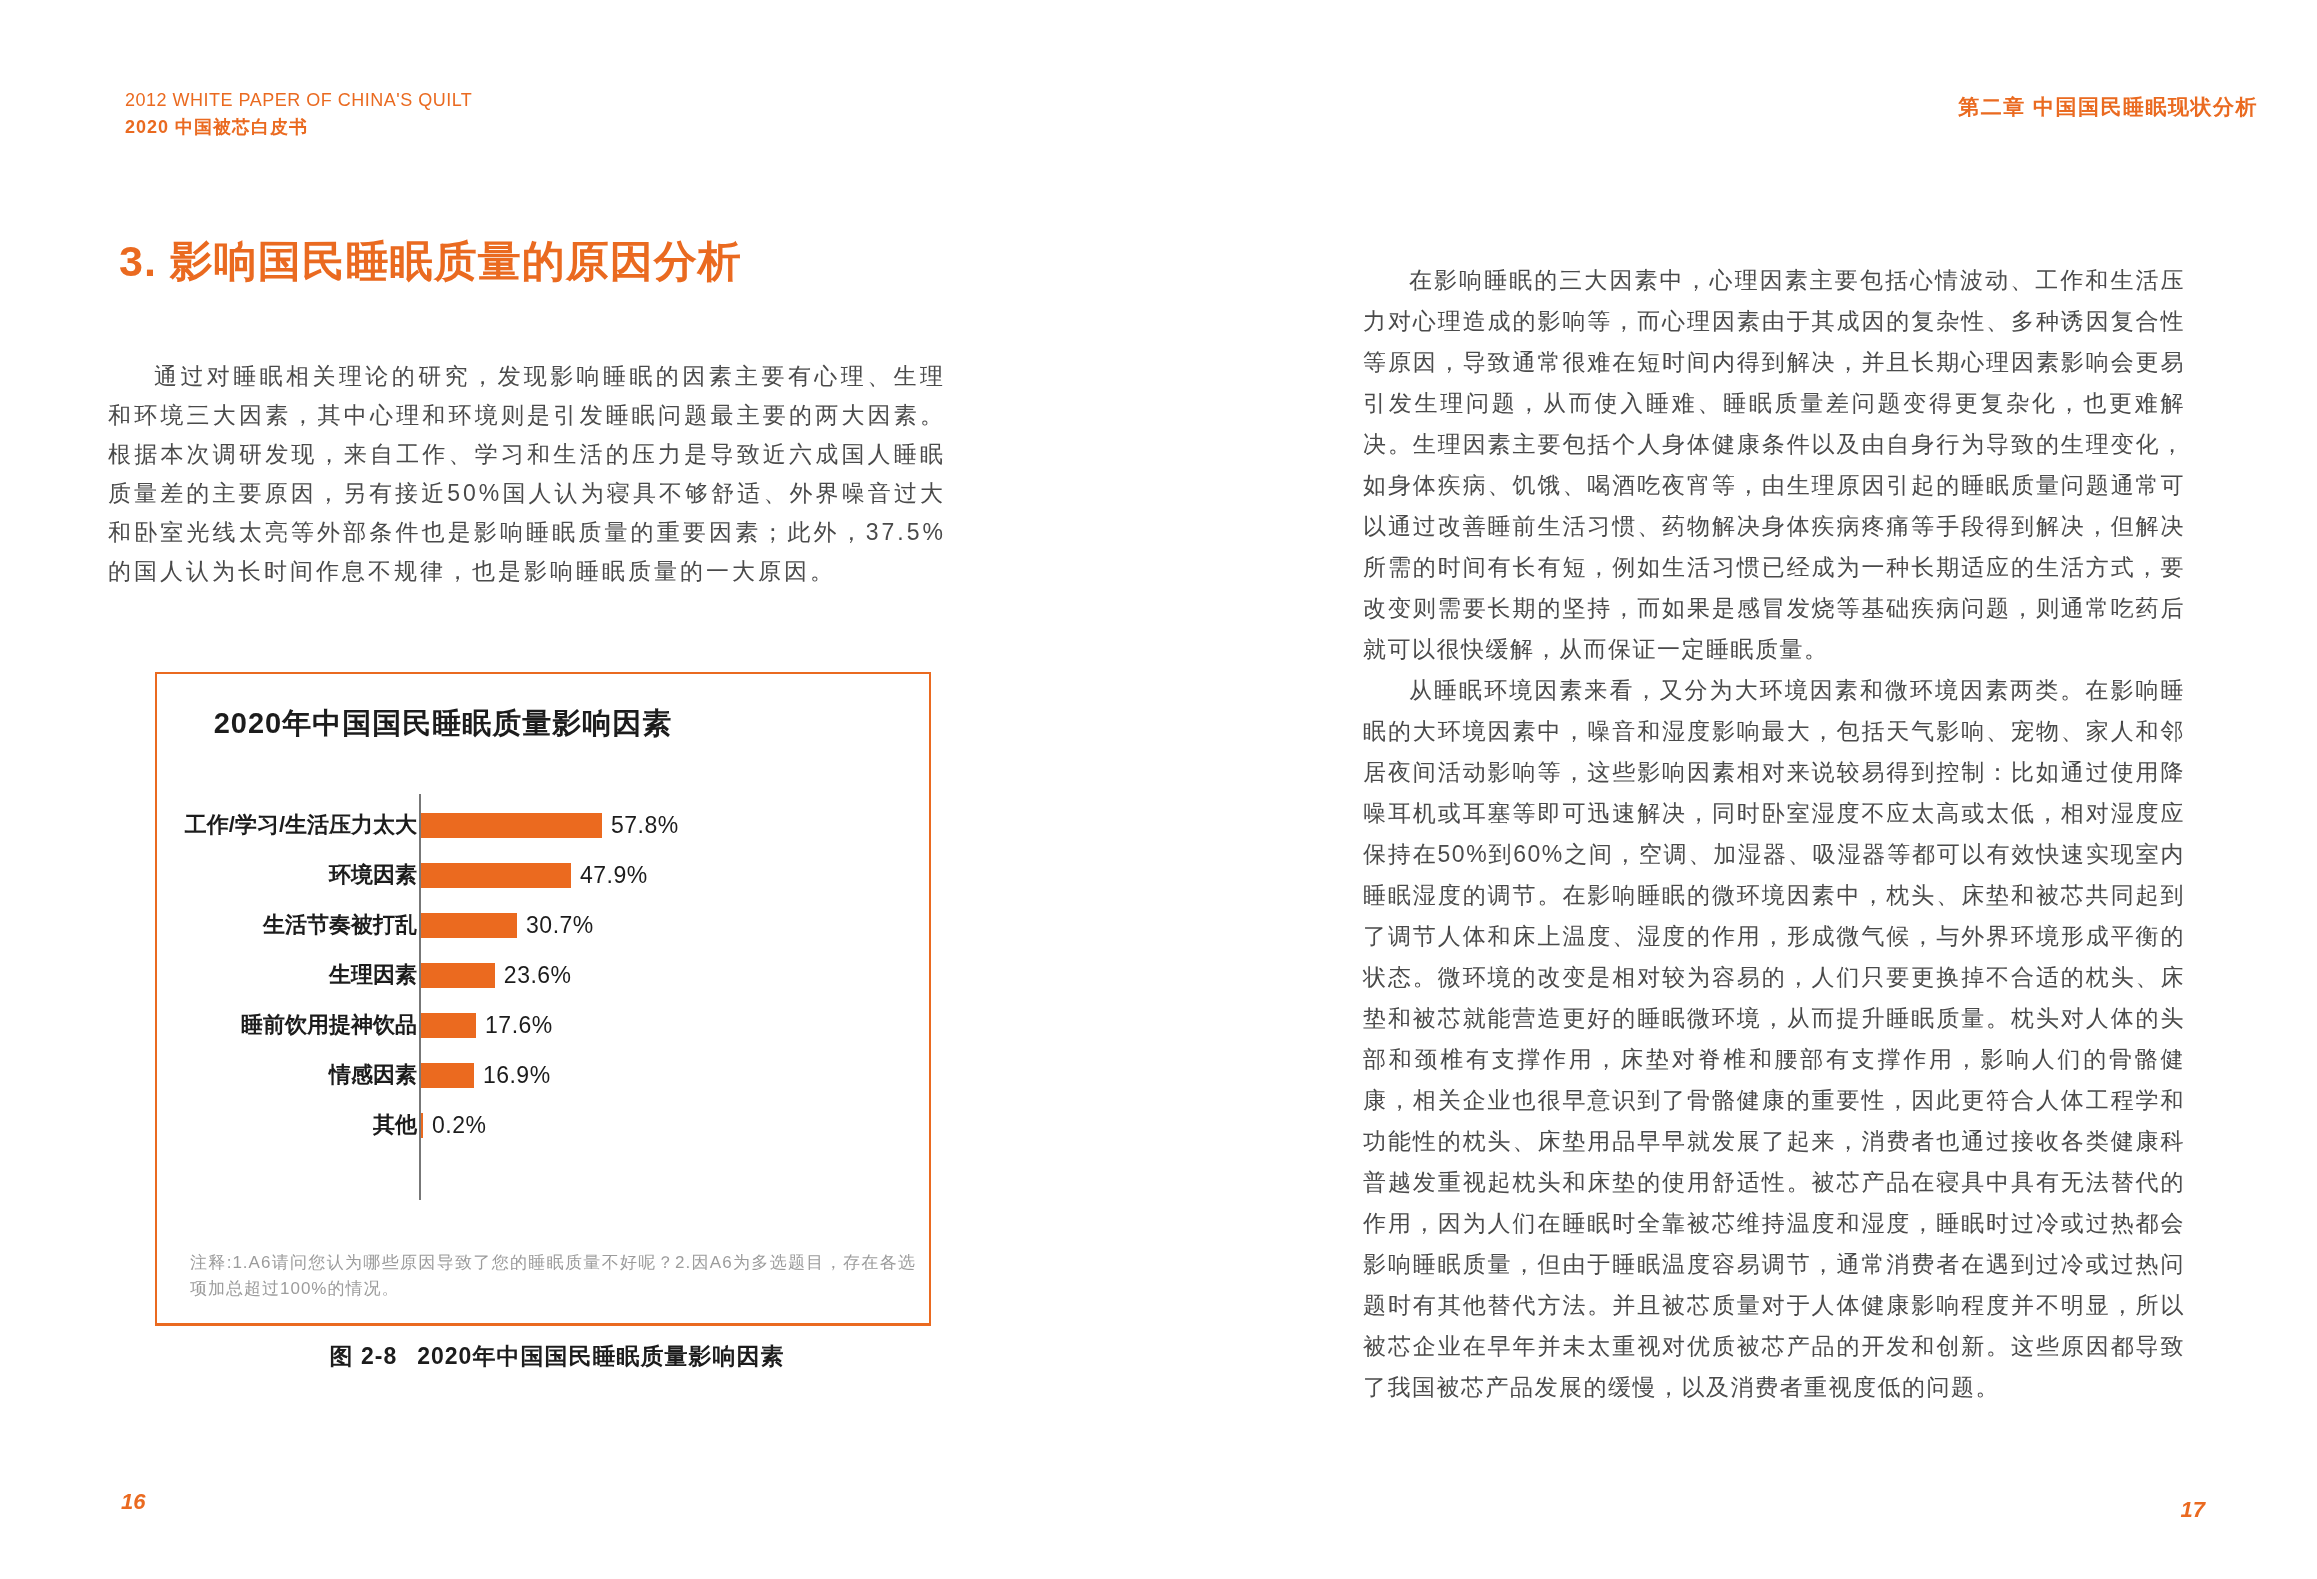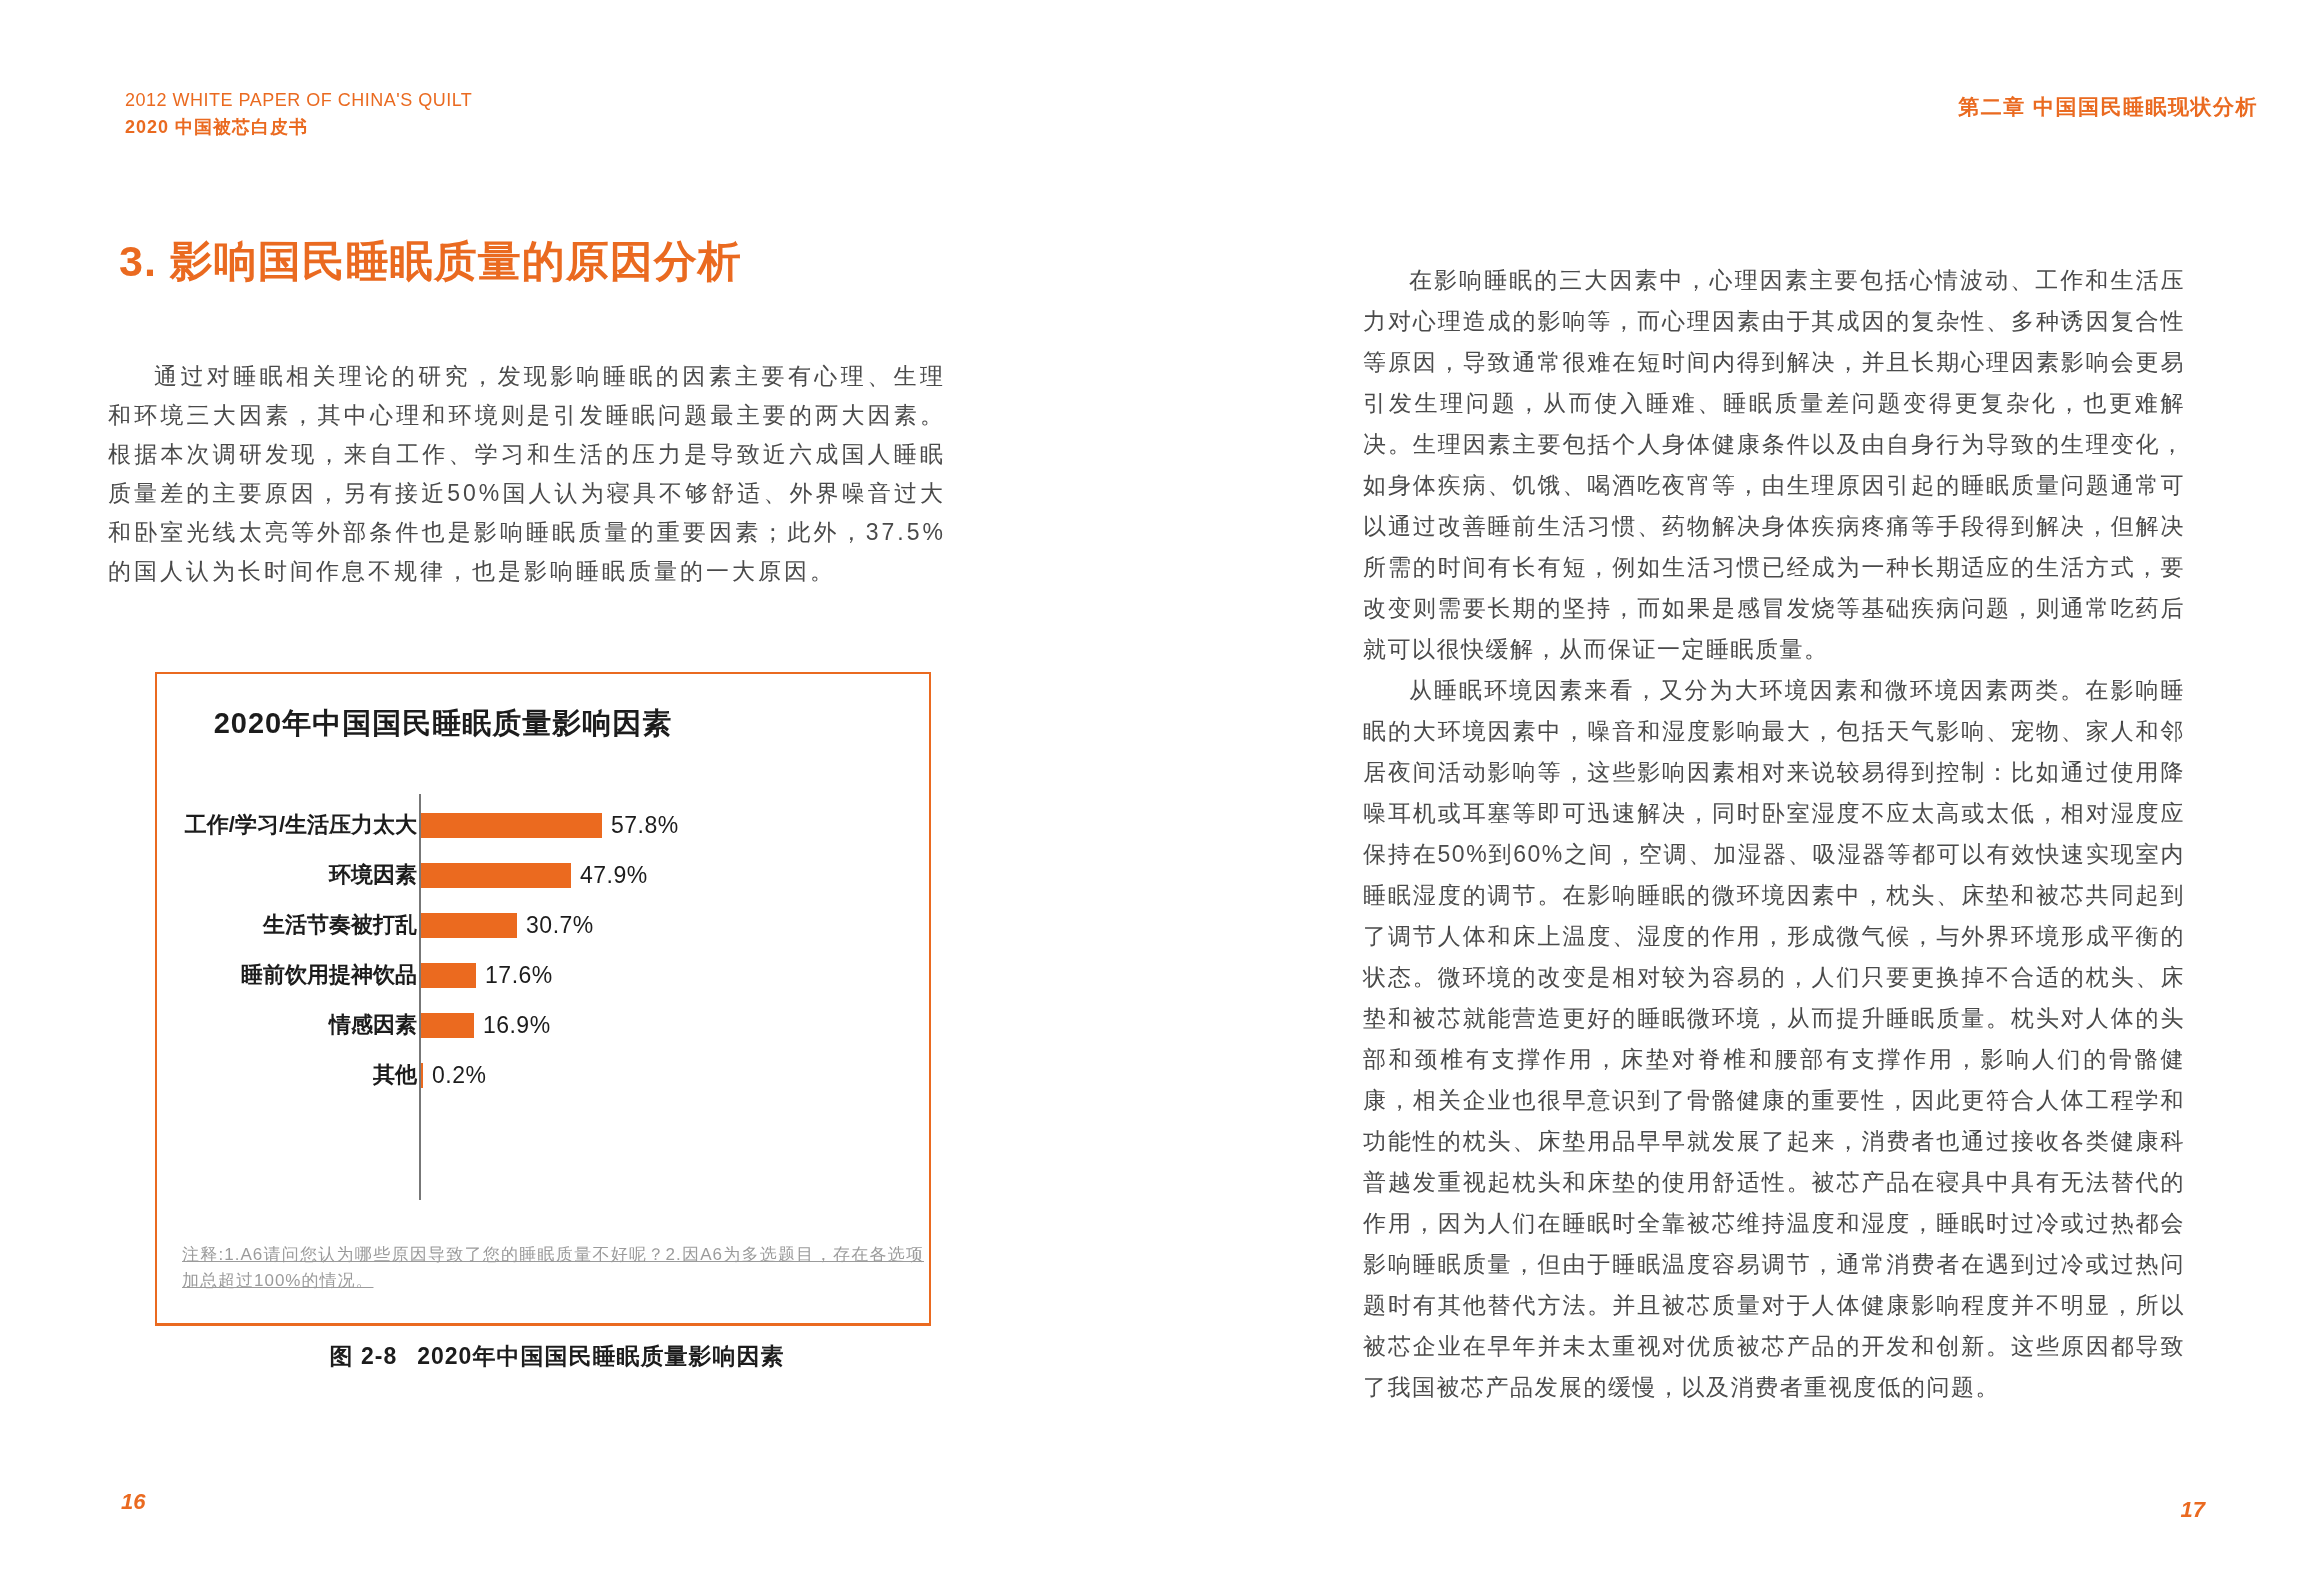--- a/index.html
+++ b/index.html
@@ -47,21 +47,21 @@
   .bar-cat{
     box-sizing:border-box;width:264px;padding-right:4px;flex:none;
     text-align:right;font-size:22px;font-weight:bold;color:var(--chart-text);
   }
   .bar{height:25px;flex:none;}
   .bar-val{margin-left:9px;font-size:23px;color:var(--chart-text);letter-spacing:.5px;}
   .chart-note{
     position:absolute;left:25px;top:568px;width:742px;
     font-size:17px;line-height:26px;color:var(--note);letter-spacing:1px;text-align:justify;
   }
-  .chart-note p{margin:0;text-decoration:underline;}
+  .chart-note p{margin:8px;}
 
   .figure-caption{
     position:absolute;left:155px;top:1341px;width:776px;text-align:center;
     font-size:23px;font-weight:bold;color:var(--chart-text);letter-spacing:1px;
   }
   .caption-prefix{margin-right:20px;margin-left:28px;}
 
   .page-num{
     position:absolute;top:1489px;font-size:22px;font-weight:bold;font-style:italic;
     color:var(--accent);
@@ -110,20 +110,25 @@
             <span class="bar-cat">环境因素</span>
             <span class="bar" style="width: 149.927px; background: rgb(235, 106, 31);"></span>
             <span class="bar-val">47.9%</span>
           </div>
           <div class="bar-row">
             <span class="bar-cat">生活节奏被打乱</span>
             <span class="bar" style="width: 96.091px; background: rgb(235, 106, 31);"></span>
             <span class="bar-val">30.7%</span>
           </div>
           <div class="bar-row">
+            <span class="bar-cat">生理因素</span>
+            <span class="bar" style="width: 73.868px; background: rgb(235, 106, 31);"></span>
+            <span class="bar-val">23.6%</span>
+          </div>
+          <div class="bar-row">
             <span class="bar-cat">睡前饮用提神饮品</span>
             <span class="bar" style="width: 55.088px; background: rgb(235, 106, 31);"></span>
             <span class="bar-val">17.6%</span>
           </div>
           <div class="bar-row">
             <span class="bar-cat">情感因素</span>
             <span class="bar" style="width: 52.897px; background: rgb(235, 106, 31);"></span>
             <span class="bar-val">16.9%</span>
           </div>
           <div class="bar-row">

